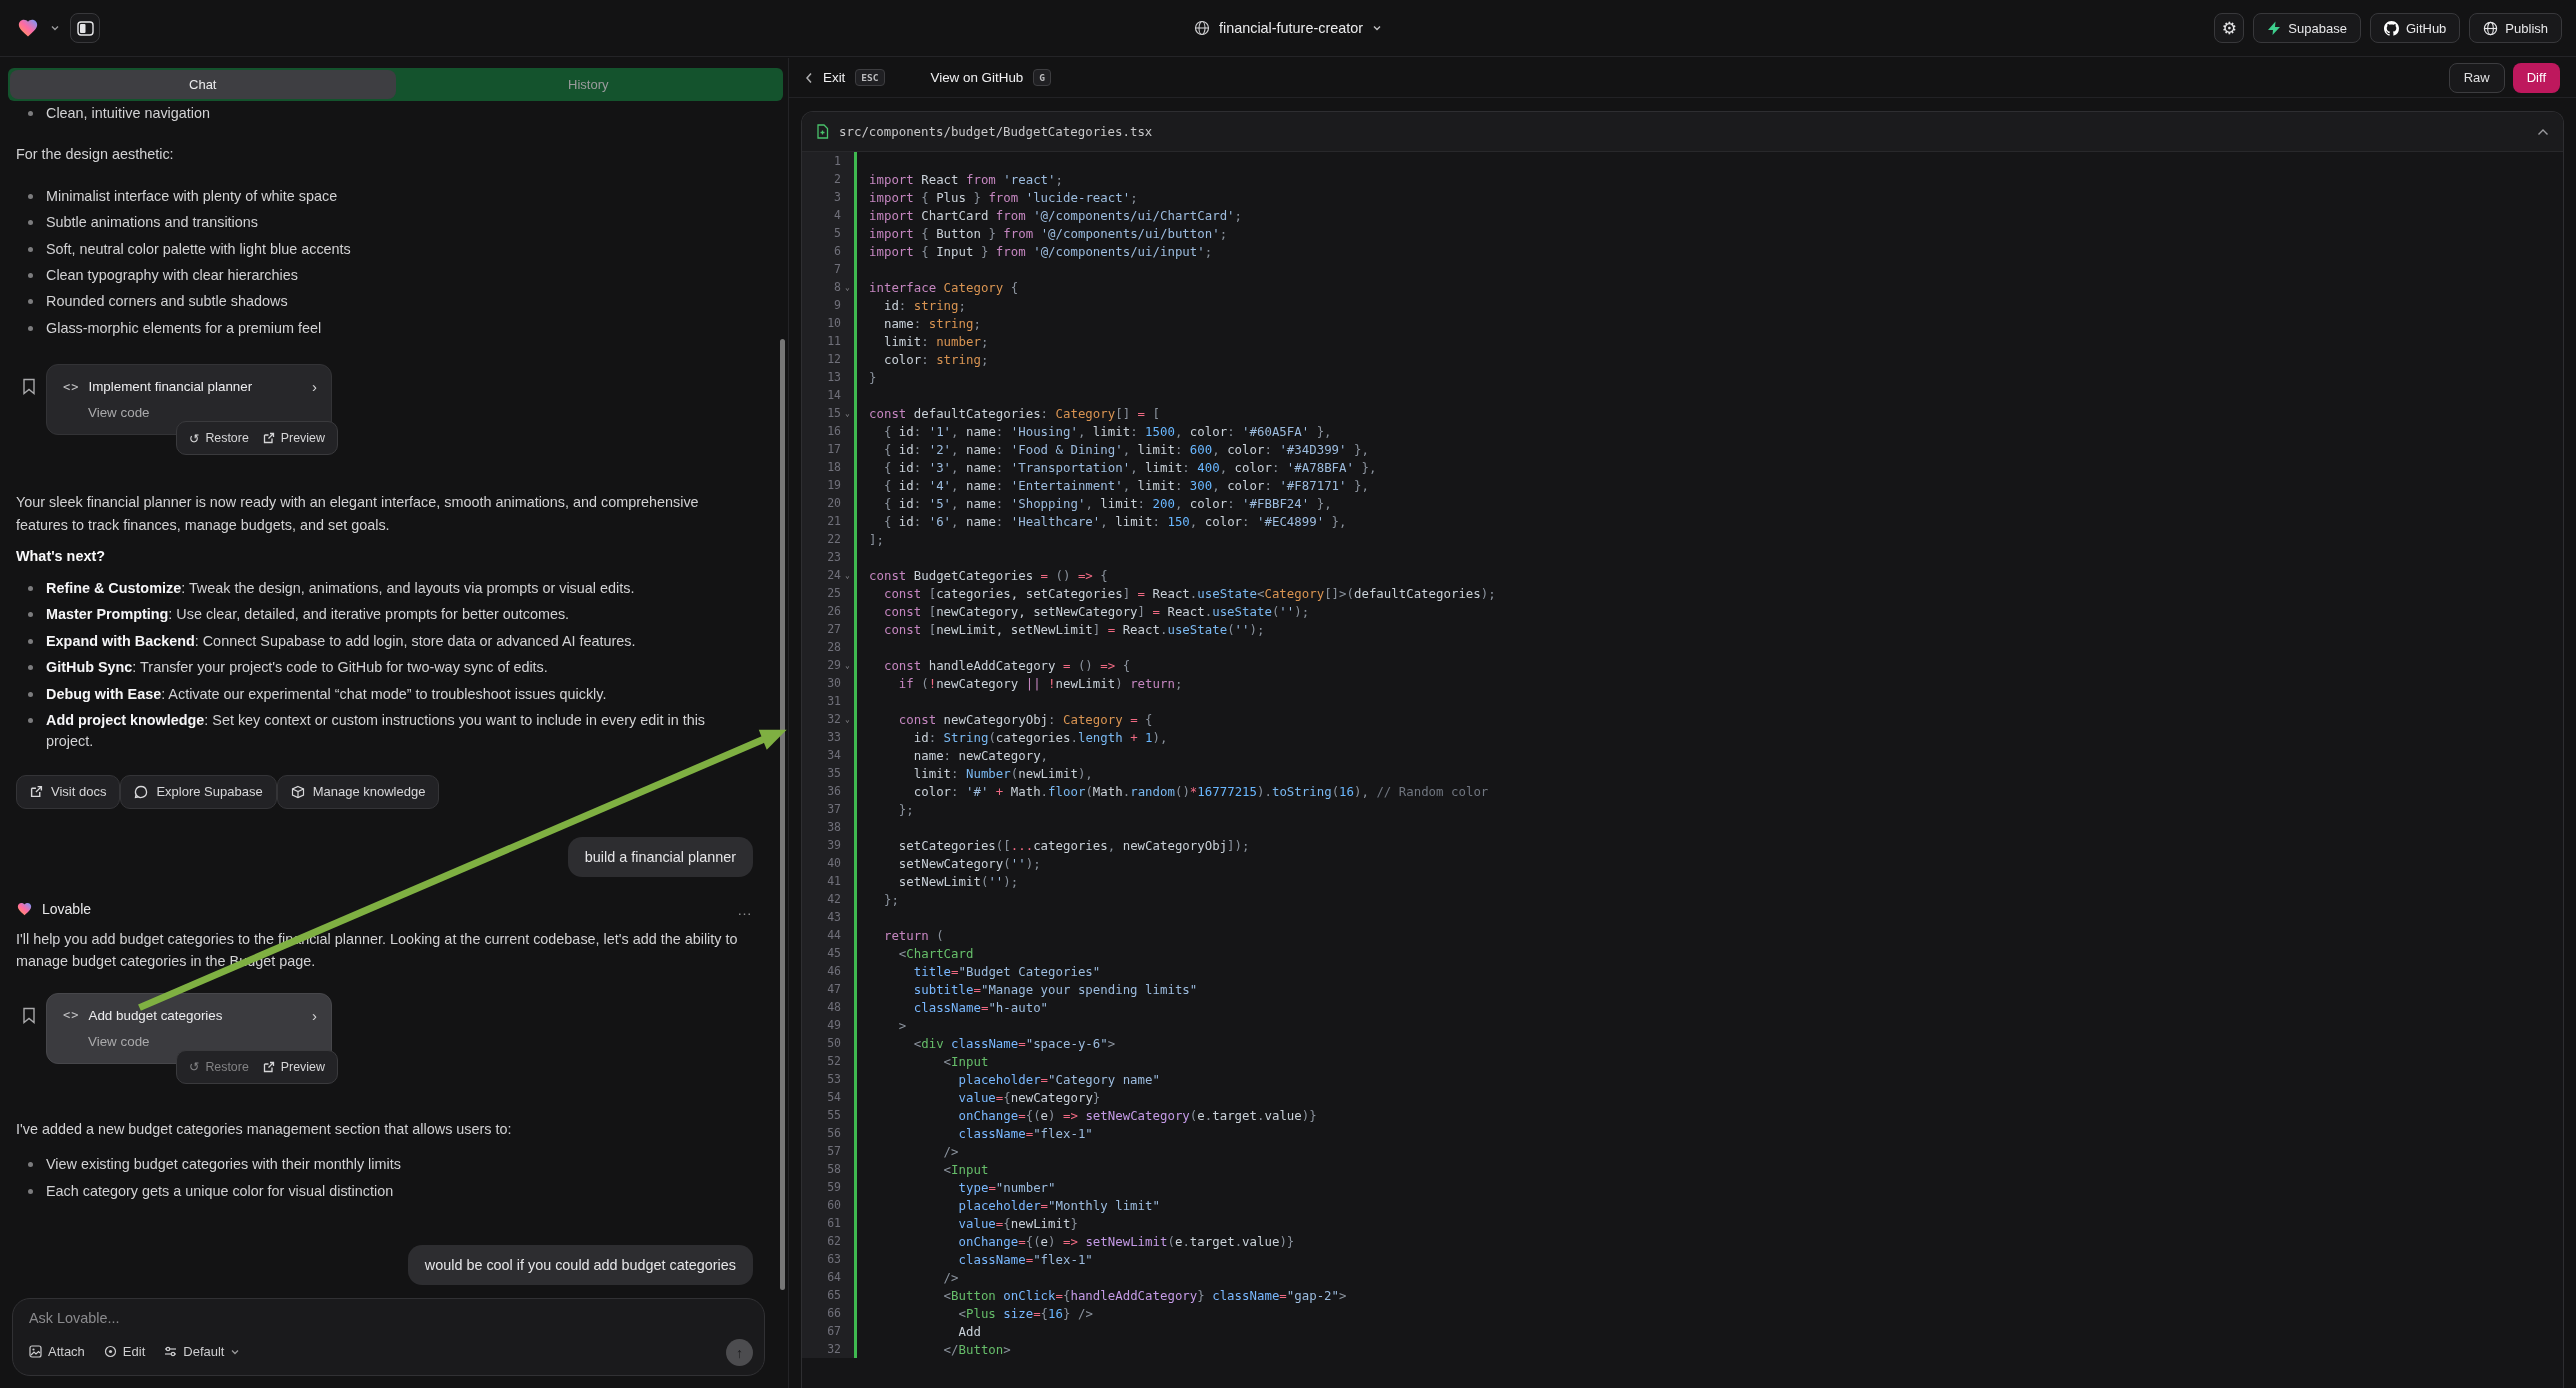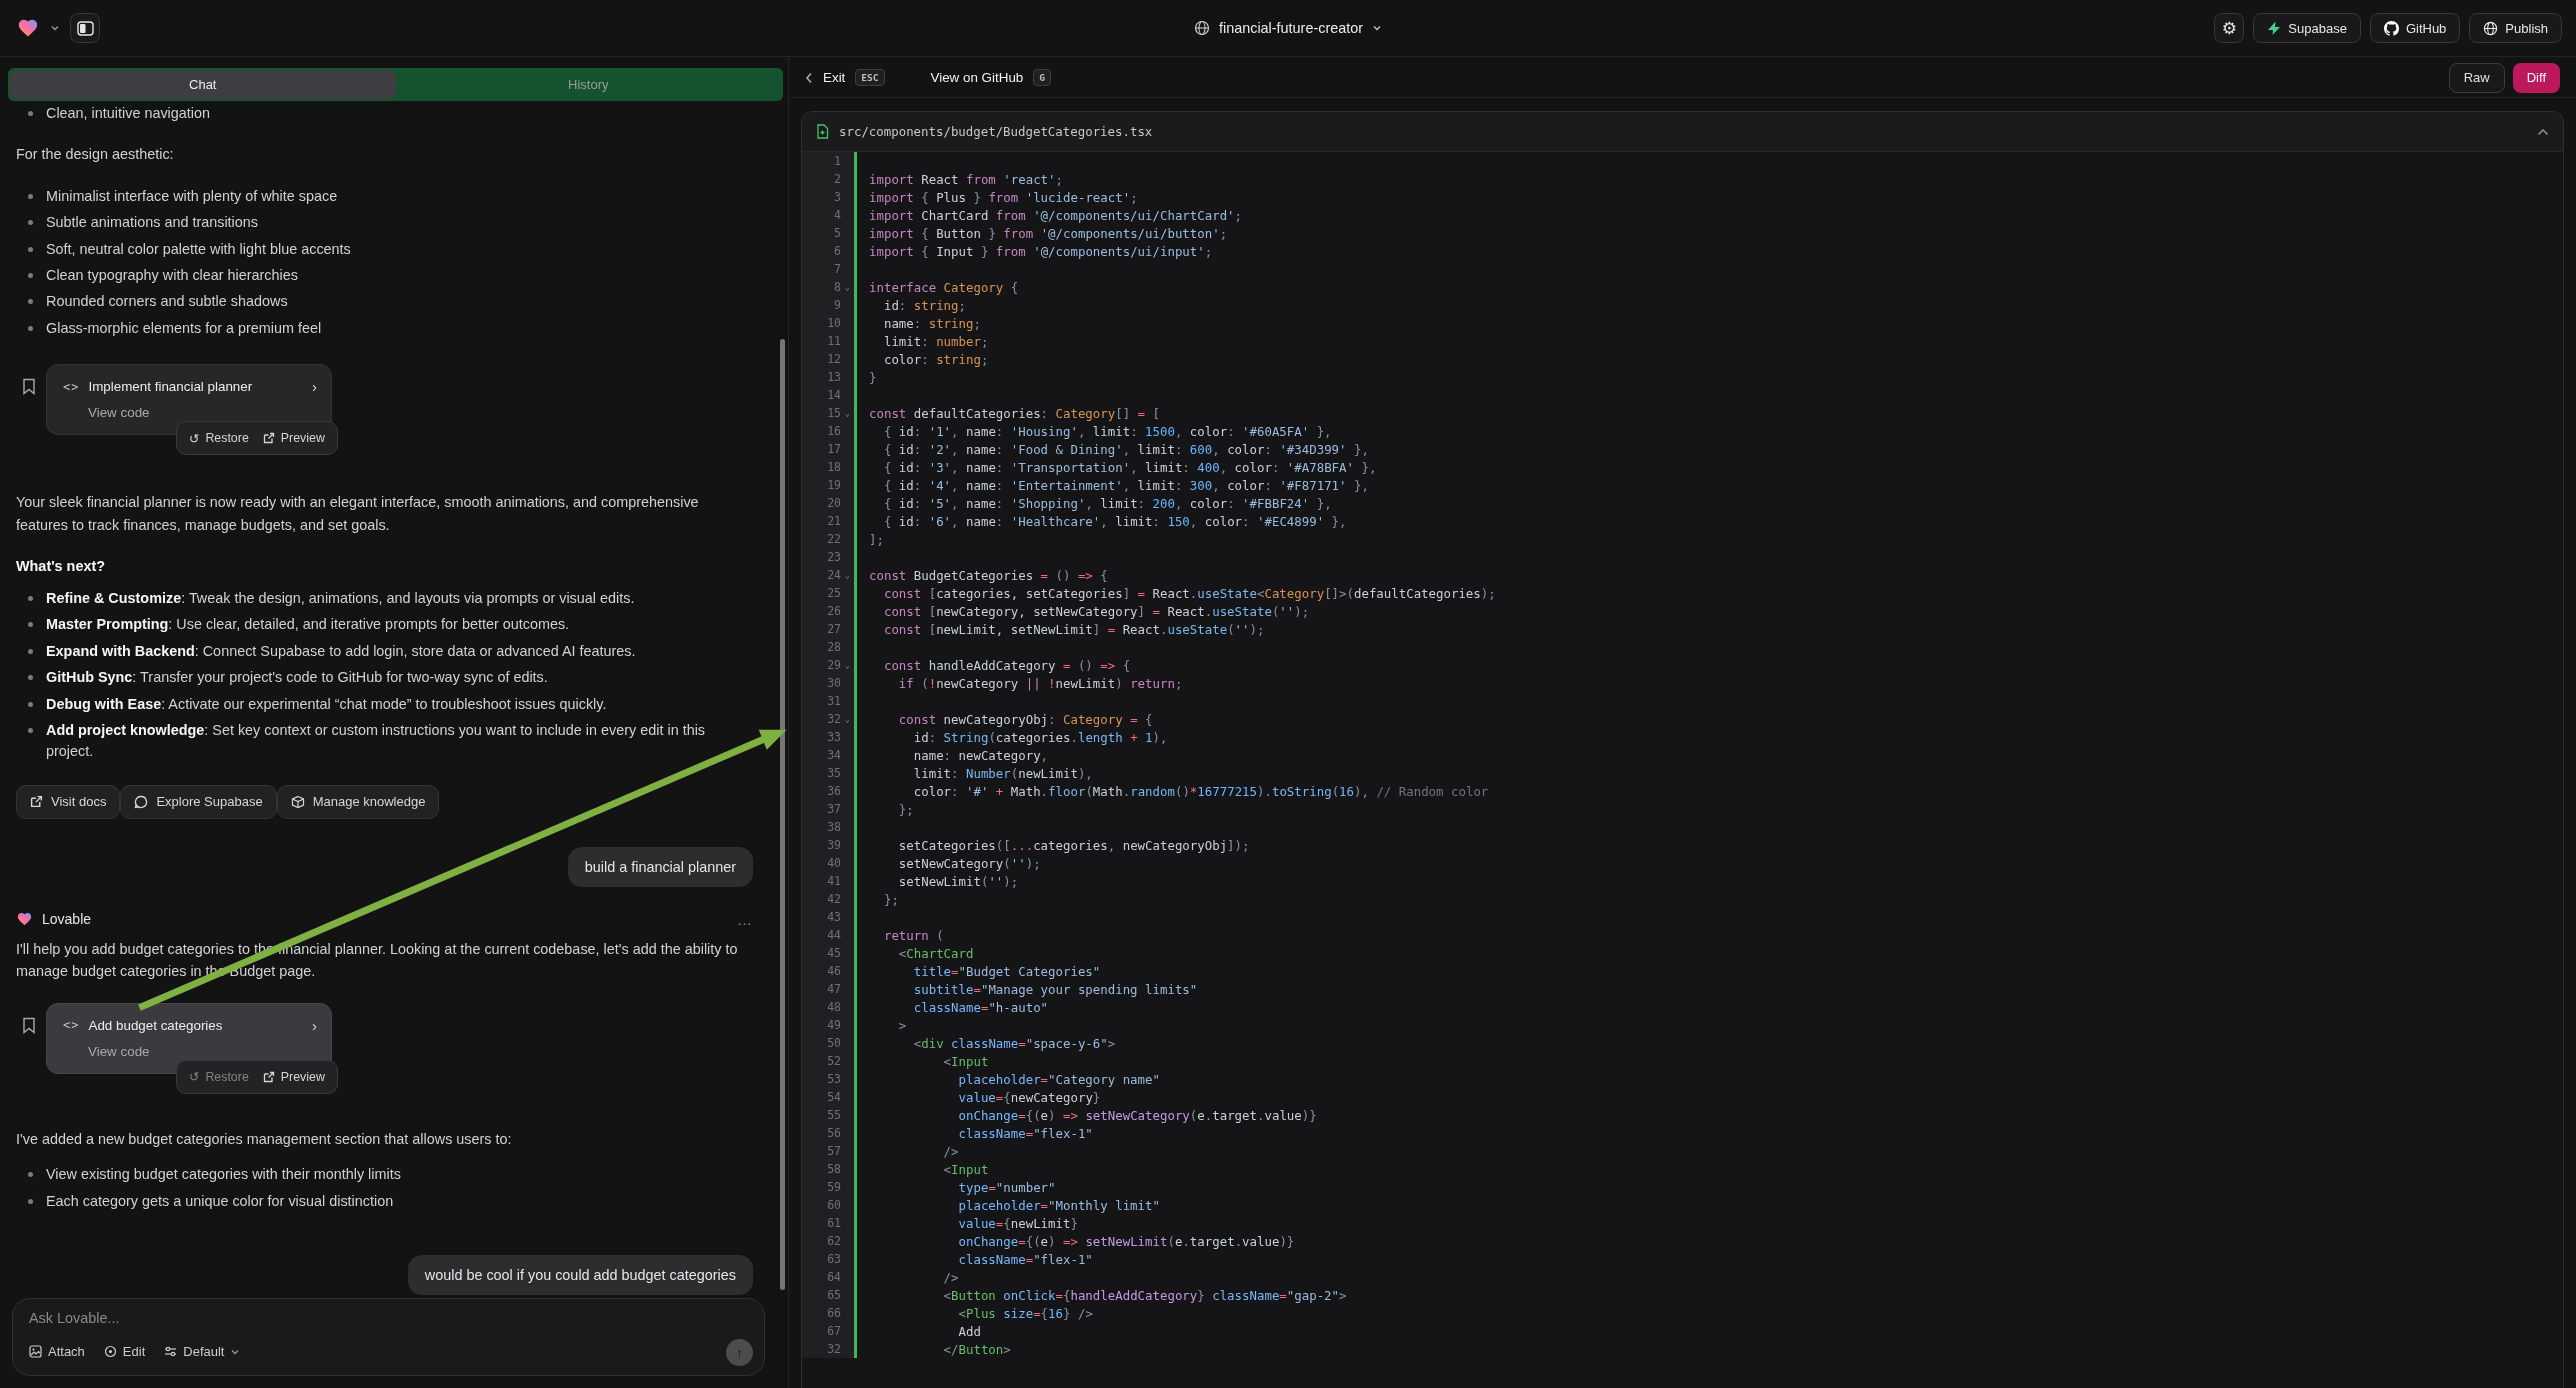--- a/index.html
+++ b/index.html
@@ -101,21 +101,21 @@
   .lt { padding-left:12px; white-space:pre; }
   .tk-kw{color:#c586c0} .tk-pln{color:#c9d1d9} .tk-typ{color:#d99452}
   .tk-str{color:#9cbcdf} .tk-num{color:#69b7ff} .tk-fn{color:#7ab8f0}
   .tk-pct{color:#8b939e} .tk-op{color:#f06a83} .tk-cmt{color:#707680}
   .tk-tag{color:#66bd6a} .tk-atr{color:#79b8ff} .tk-lav{color:#c49ae6}
 
   .overlay { position:absolute; top:0; left:0; pointer-events:none; z-index:60; }
   svg { display:block; }
 
   .mt2{margin-top:2px} .mt10{margin-top:10px} .mt14{margin-top:14px} .mt20{margin-top:20px}
-  .mt22{margin-top:22px} .mt24{margin-top:24px} .mt26{margin-top:26px} .mt28{margin-top:28px}
+  .mt22{margin-top:12px} .mt24{margin-top:24px} .mt26{margin-top:26px} .mt28{margin-top:28px}
   .mt44{margin-top:44px} .mt54{margin-top:54px} .mt56{margin-top:56px}
 </style>
 </head>
 <body>
 
 <svg width="0" height="0">
   <defs>
     <linearGradient id="hg" x1="0" y1="1" x2="1" y2="0">
       <stop offset="0" stop-color="#ffa24a"></stop>
         <stop offset="0.5" stop-color="#ff6aa3"></stop>

